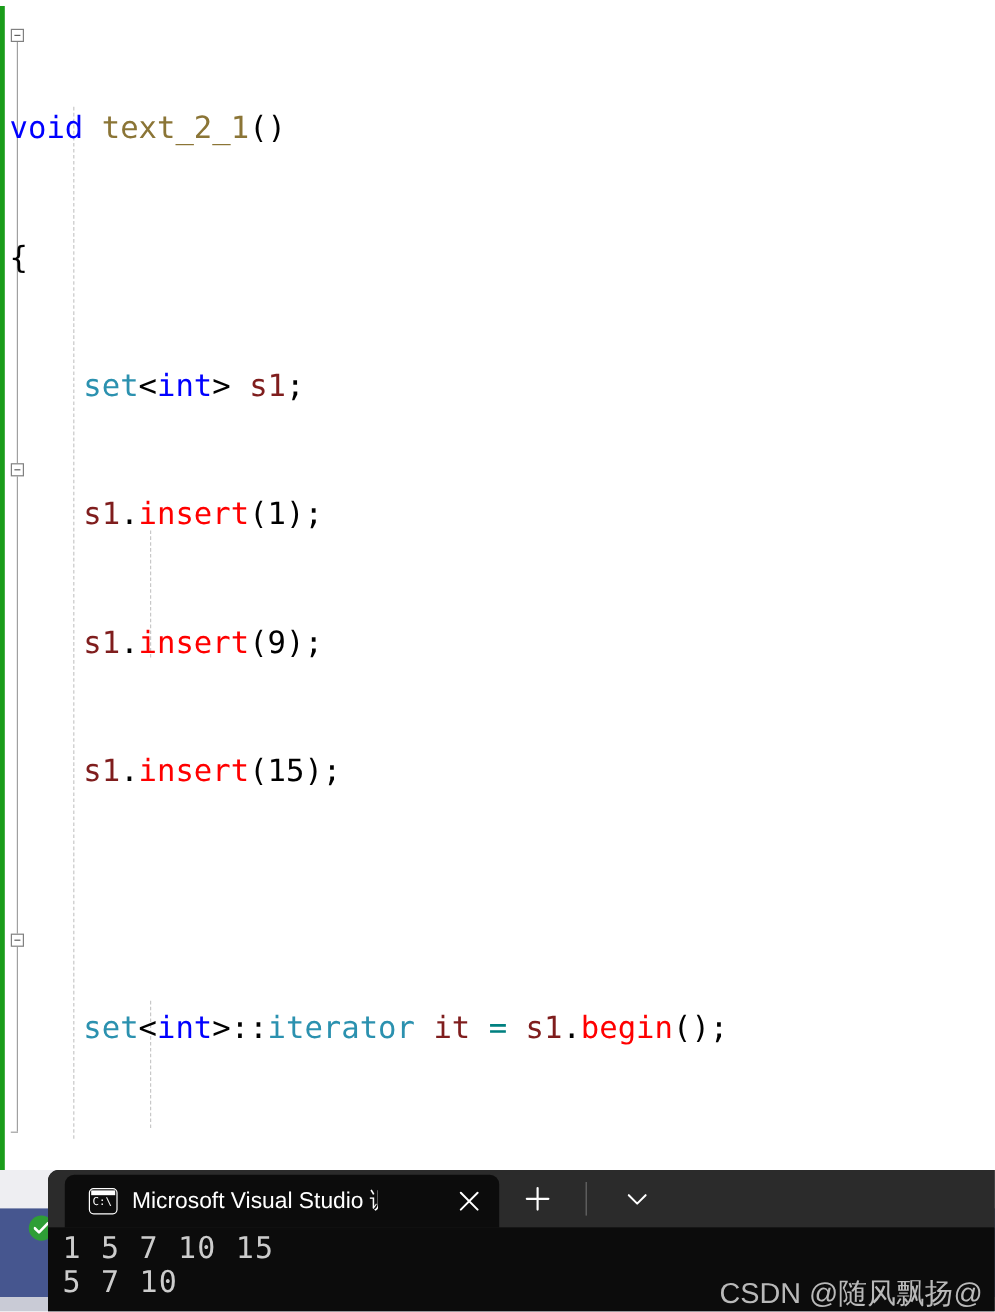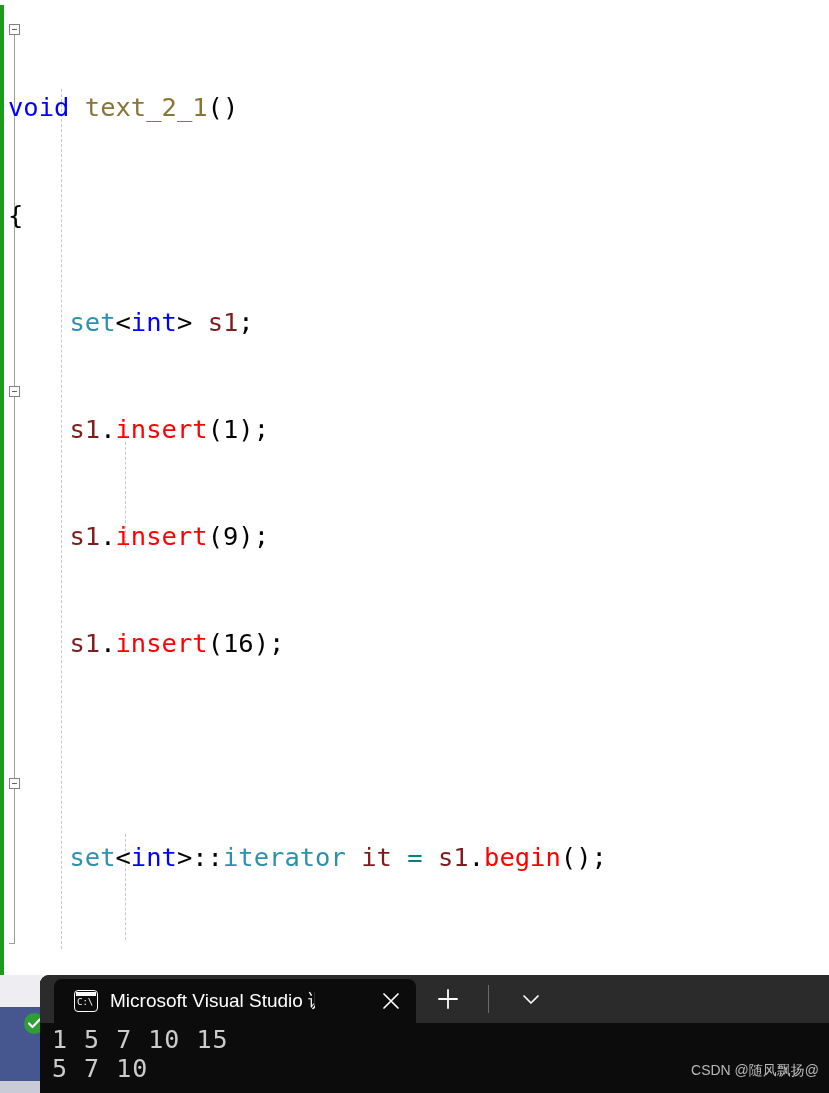--- a/index.html
+++ b/index.html
@@ -135,21 +135,21 @@
   #console-body{
     position:absolute;left:0;top:48px;width:789px;height:70px;background:#0c0c0c;
   }
   .cline{
     position:absolute;left:12px;color:#cccccc;font-size:25px;
     font-family:"DejaVu Sans Mono","Liberation Mono",monospace;
     white-space:pre;letter-spacing:1px;
   }
   #watermark{
     position:absolute;right:10px;top:1062px;
-    color:#b9b9b9;font-size:14px;
+    color:#b9b9b9;font-size:24px;
     font-family:"Liberation Sans","DejaVu Sans",sans-serif;
     white-space:nowrap;
   }
 </style>
 </head>
 <body>
 
 <div id="editor">
 
   <div class="changebar"></div>
@@ -167,21 +167,21 @@
   <div class="guide" style="left:61px;top:84px;height:860px;"></div>
   <div class="guide" style="left:125px;top:437px;height:106px;"></div>
   <div class="guide" style="left:125px;top:829px;height:106px;"></div>
 
   <div id="code">
     <div class="ln"><span class="kw">void</span> <span class="fn">text_2_1</span><span class="pl">()</span></div>
     <div class="ln"><span class="pl">{</span></div>
     <div class="ln"><span class="pl">    </span><span class="type">set</span><span class="pl">&lt;</span><span class="kw">int</span><span class="pl">&gt; </span><span class="var">s1</span><span class="pl">;</span></div>
     <div class="ln"><span class="pl">    </span><span class="var">s1</span><span class="pl">.</span><span class="call">insert</span><span class="pl">(1);</span></div>
     <div class="ln"><span class="pl">    </span><span class="var">s1</span><span class="pl">.</span><span class="call">insert</span><span class="pl">(9);</span></div>
-    <div class="ln"><span class="pl">    </span><span class="var">s1</span><span class="pl">.</span><span class="call">insert</span><span class="pl">(16);</span></div>
+    <div class="ln"><span class="pl">    </span><span class="var">s1</span><span class="pl">.</span><span class="call">insert</span><span class="pl">(15);</span></div>
     <div class="ln">&nbsp;</div>
     <div class="ln"><span class="pl">    </span><span class="type">set</span><span class="pl">&lt;</span><span class="kw">int</span><span class="pl">&gt;::</span><span class="type">iterator</span><span class="pl"> </span><span class="var">it</span><span class="pl"> </span><span class="op">=</span><span class="pl"> </span><span class="var">s1</span><span class="pl">.</span><span class="call">begin</span><span class="pl">();</span></div>
     
     
     
     
     
     
     
     

